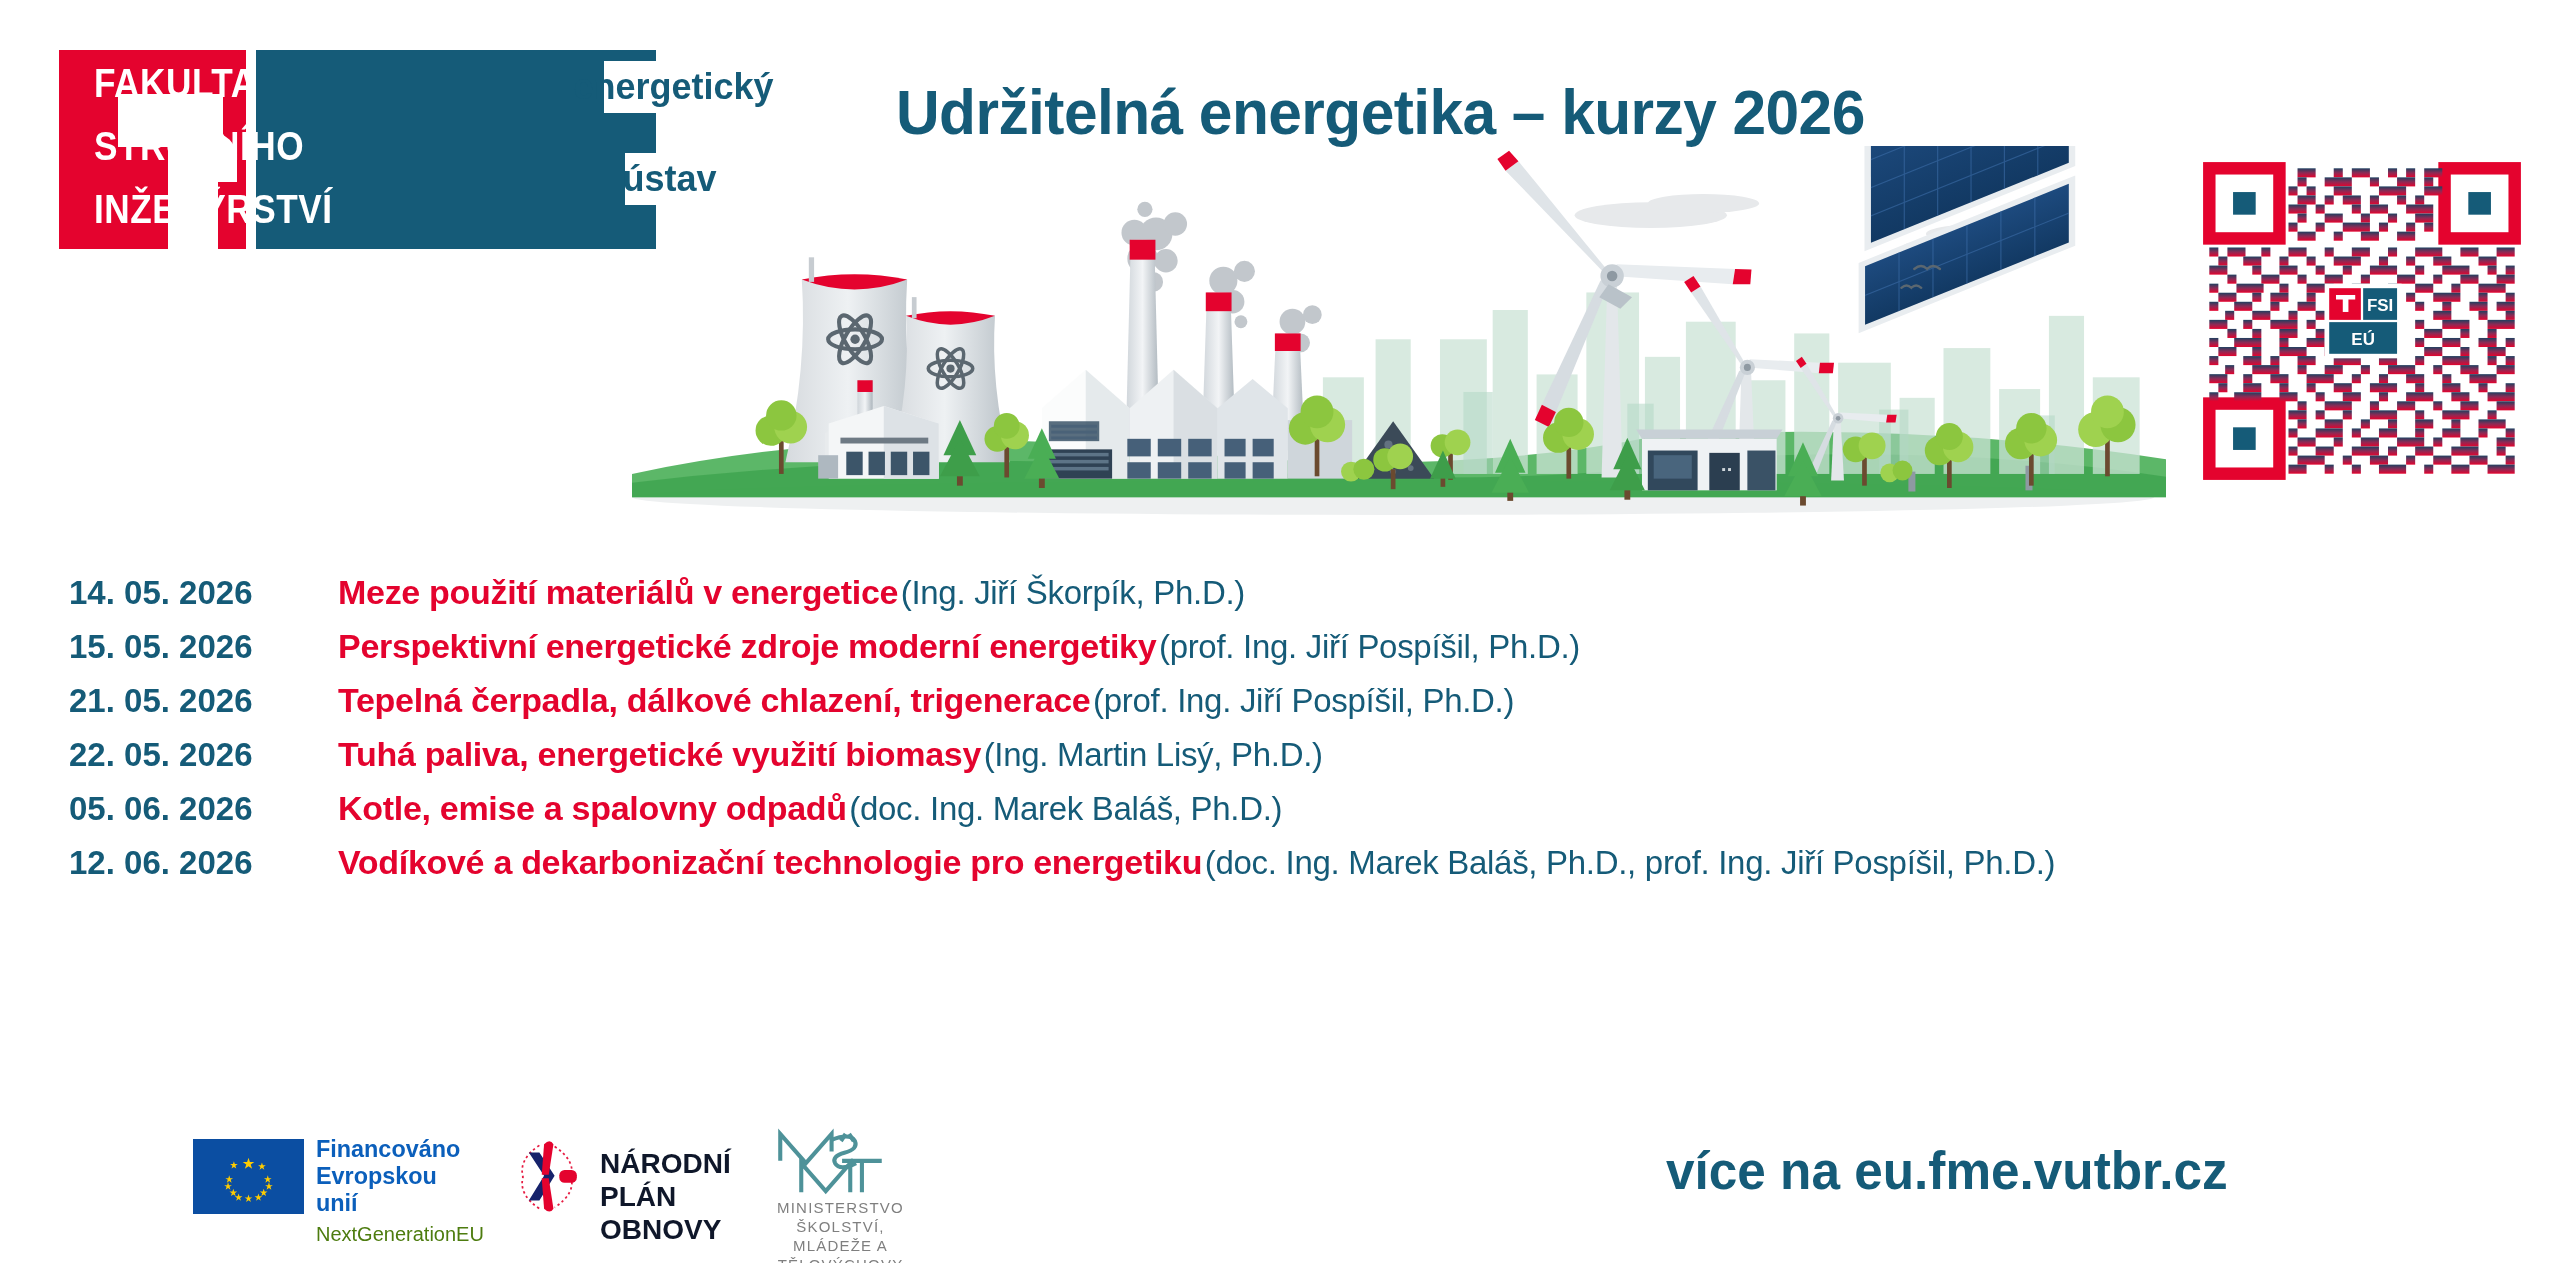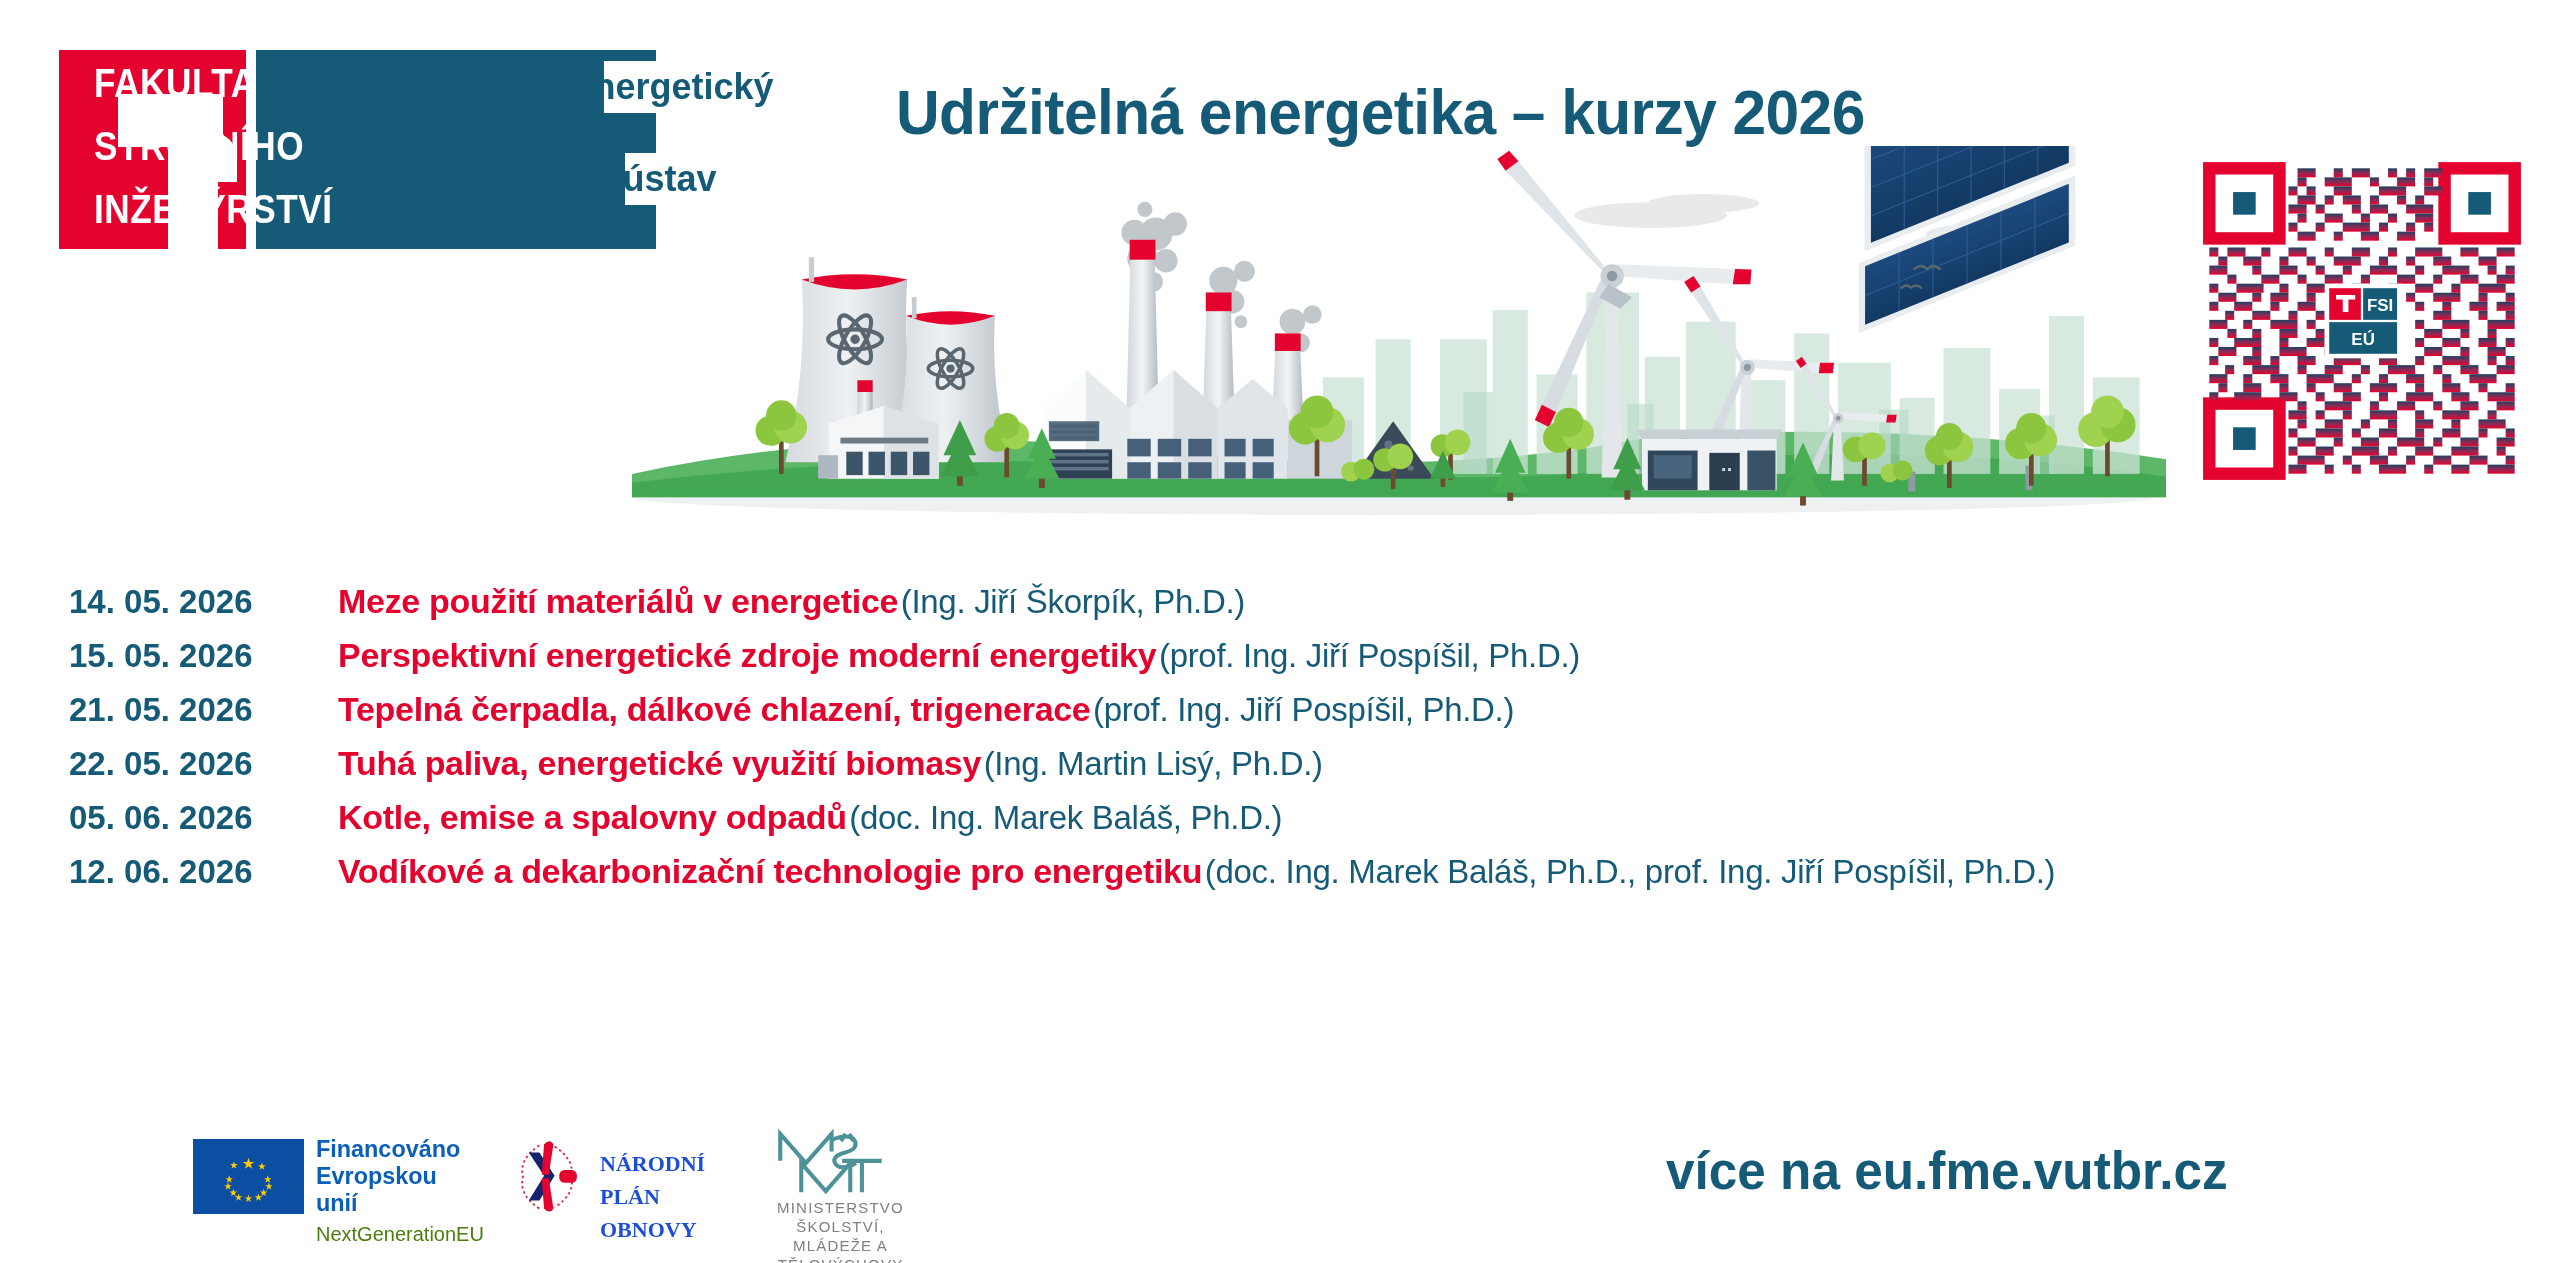--- a/index.html
+++ b/index.html
@@ -41,21 +41,21 @@
   
   #illus{position:absolute;left:632px;top:146px;width:1534px;height:369px;}
   #illus svg{display:block;width:100%;height:100%;}
 
   
   #qr{position:absolute;left:2198px;top:157px;width:328px;height:328px;}
   #qr svg{display:block;width:100%;height:100%;}
 
   
   #courses{position:absolute;left:69px;top:574px;width:2447px;}
-  .row{height:54px;line-height:54px;white-space:nowrap;}
+  .row{height:54px;line-height:36px;white-space:nowrap;}
   .date{display:inline-block;width:269px;color:#155B78;font-weight:700;font-size:33px;
         font-family:"Liberation Sans","Liberation Sans",sans-serif;letter-spacing:0px;}
   .ctitle{color:#E4032E;font-weight:700;font-size:34px;
         font-family:"Liberation Sans Narrow","Liberation Sans",sans-serif;
         letter-spacing:-0.3px;}
   .lect{color:#155B78;font-weight:400;font-size:33px;
         font-family:"Liberation Sans Narrow","Liberation Sans",sans-serif;
         letter-spacing:-0.3px;}
 
   
@@ -64,22 +64,22 @@
   #eu-logo{left:193px;top:11.7px;}
   #eu-flag{position:absolute;left:0;top:0;width:111px;height:75px;background:#0B4EA2;}
   #eu-flag svg{display:block;}
   #eu-text{position:absolute;left:123px;top:-2.3px;}
   .eu-l{color:#0B5FBB;font-weight:700;font-size:23.4px;line-height:27px;
       font-family:"Liberation Sans",sans-serif;}
   #eu-ng{color:#4d7c0f;font-weight:400;font-size:20px;margin-top:5.9px;
       font-family:"Liberation Sans",sans-serif;}
   #npo-logo{left:503px;top:9.4px;}
   #npo-mark{position:absolute;left:0;top:0;width:88px;height:82px;}
-  #npo-text{position:absolute;left:97px;top:10.5px;color:#1d4ed8;font-weight:700;
-      font-size:22px;line-height:33px;font-family:Liberation Serif, serif;}
+  #npo-text{position:absolute;left:97px;top:10.5px;color:#0f172a;font-weight:700;
+      font-size:28px;line-height:33px;font-family:Liberation Sans, sans-serif;}
   #msmt-logo{left:744px;top:0px;}
   #msmt-mark{position:absolute;left:23.4px;top:0;width:135px;height:70px;}
   #msmt-text{position:absolute;left:0;top:71px;width:193px;text-align:center;
       color:#7f7f7f;font-size:15px;line-height:19px;letter-spacing:1.2px;
       font-family:"Liberation Sans",sans-serif;}
   #more{position:absolute;left:1666px;top:11.7px;color:#155B78;font-weight:700;
       font-size:54px;font-family:"Liberation Sans Narrow","Liberation Sans",sans-serif;
       transform:scaleX(.95);transform-origin:left center;white-space:nowrap;}
 </style>
 </head>

